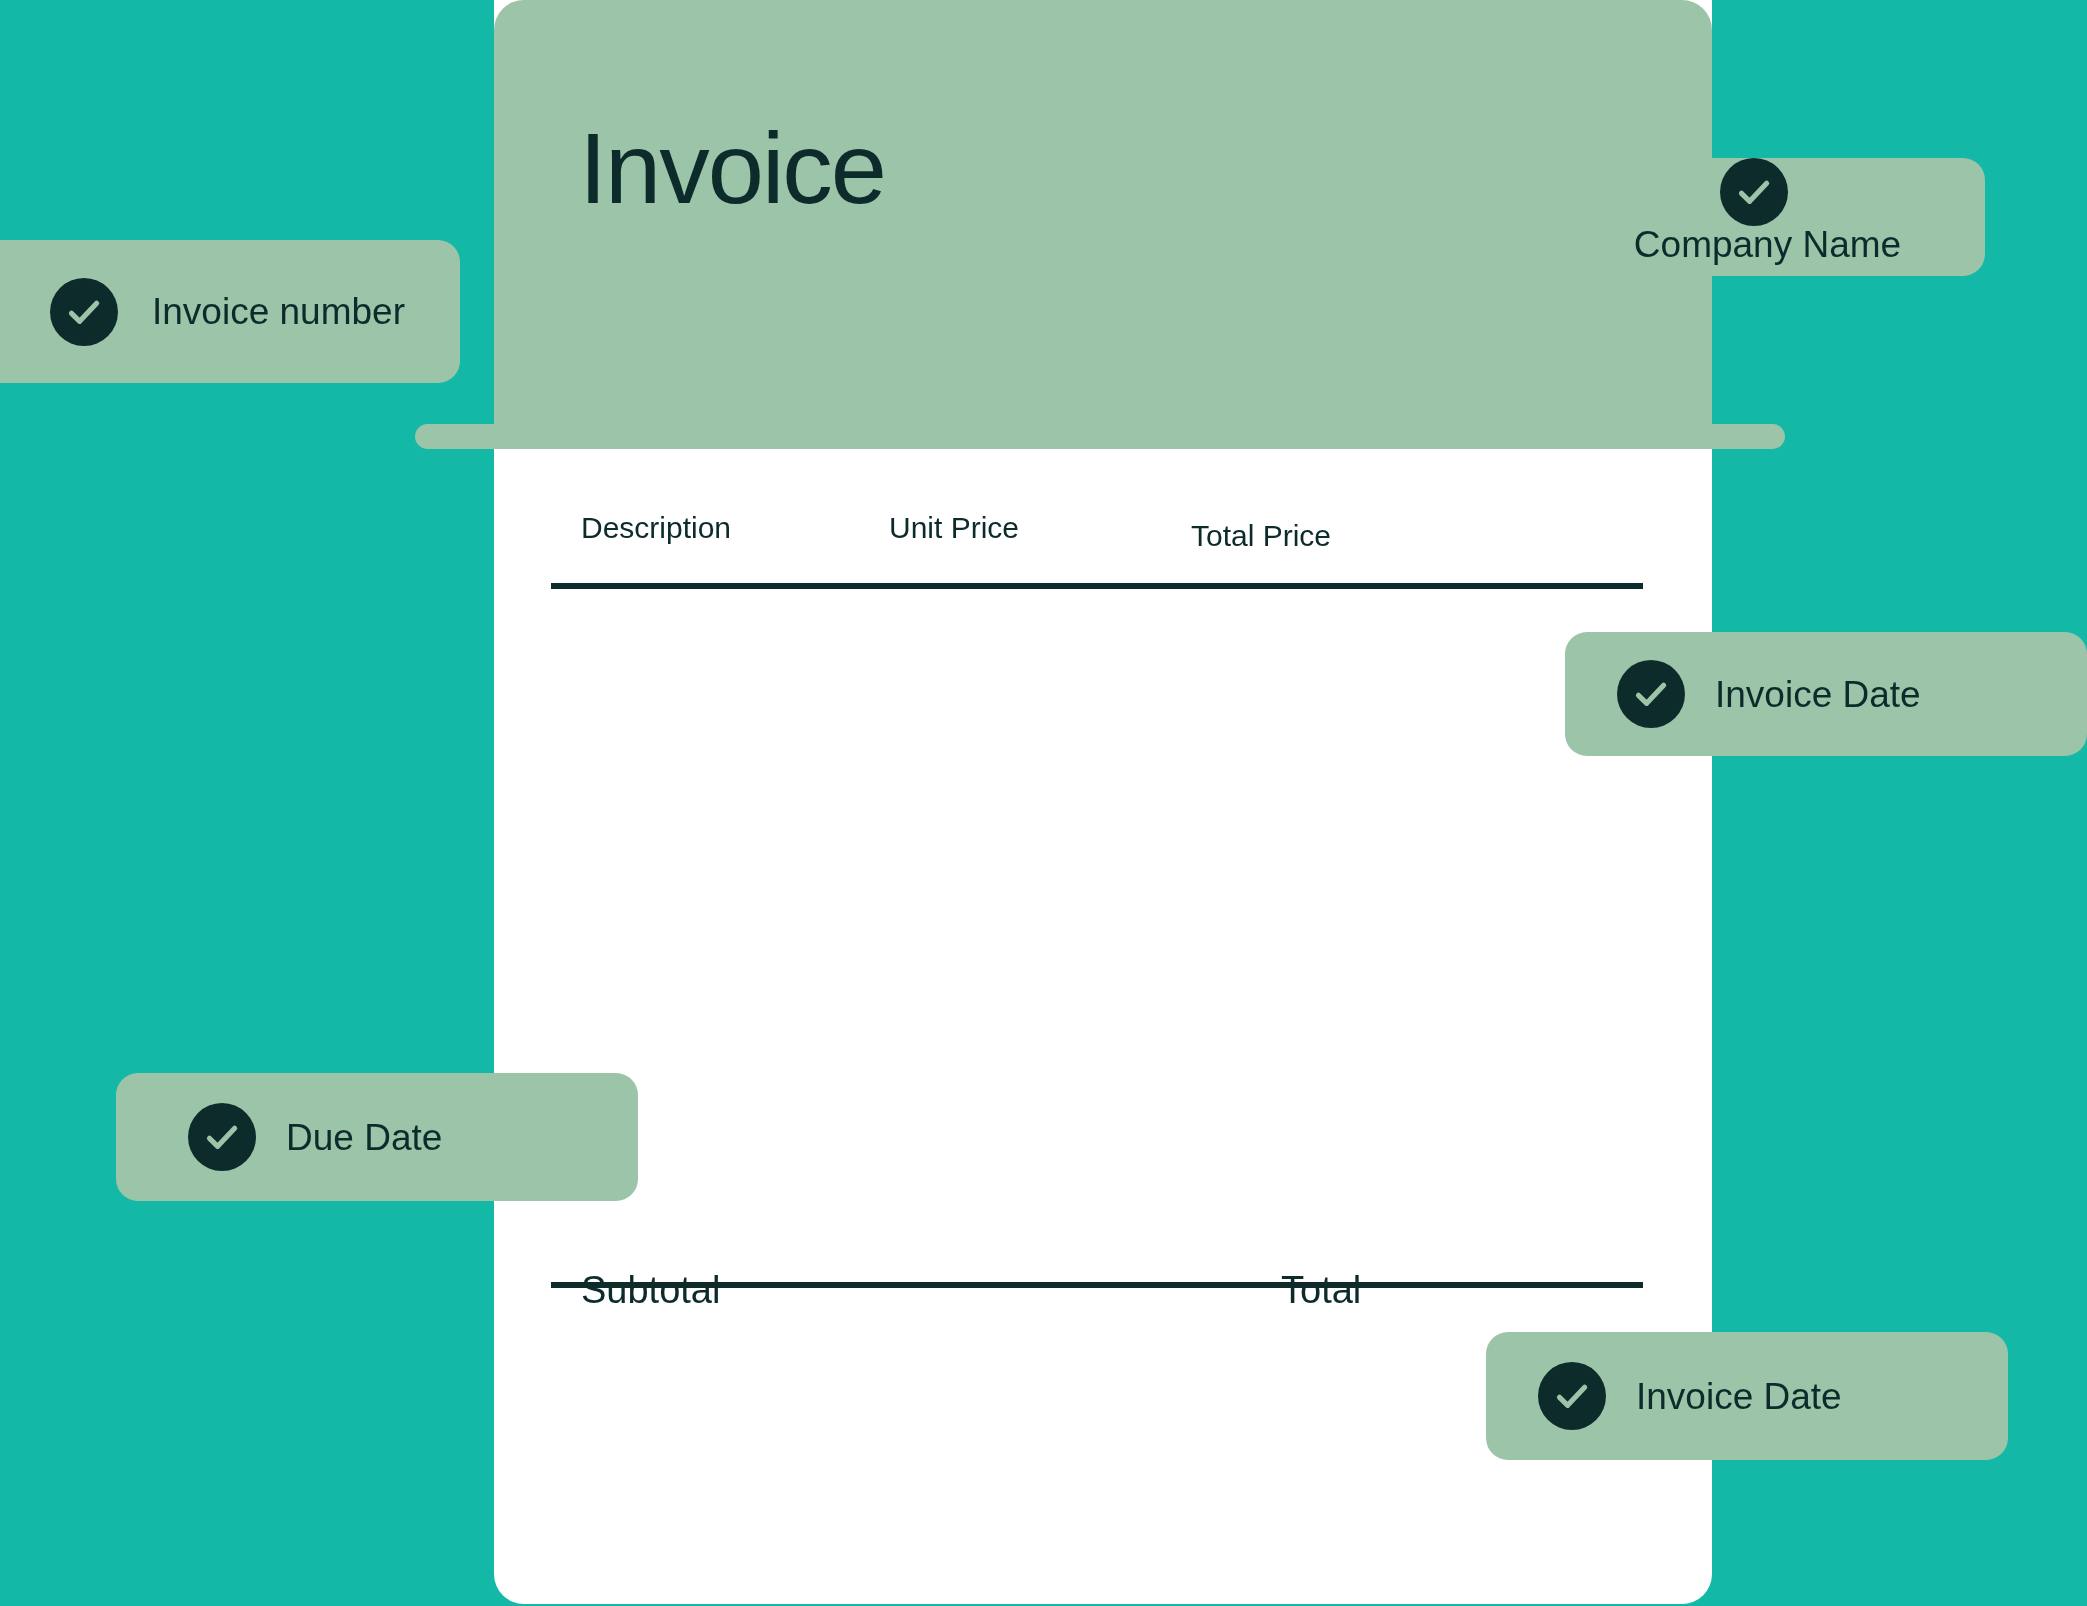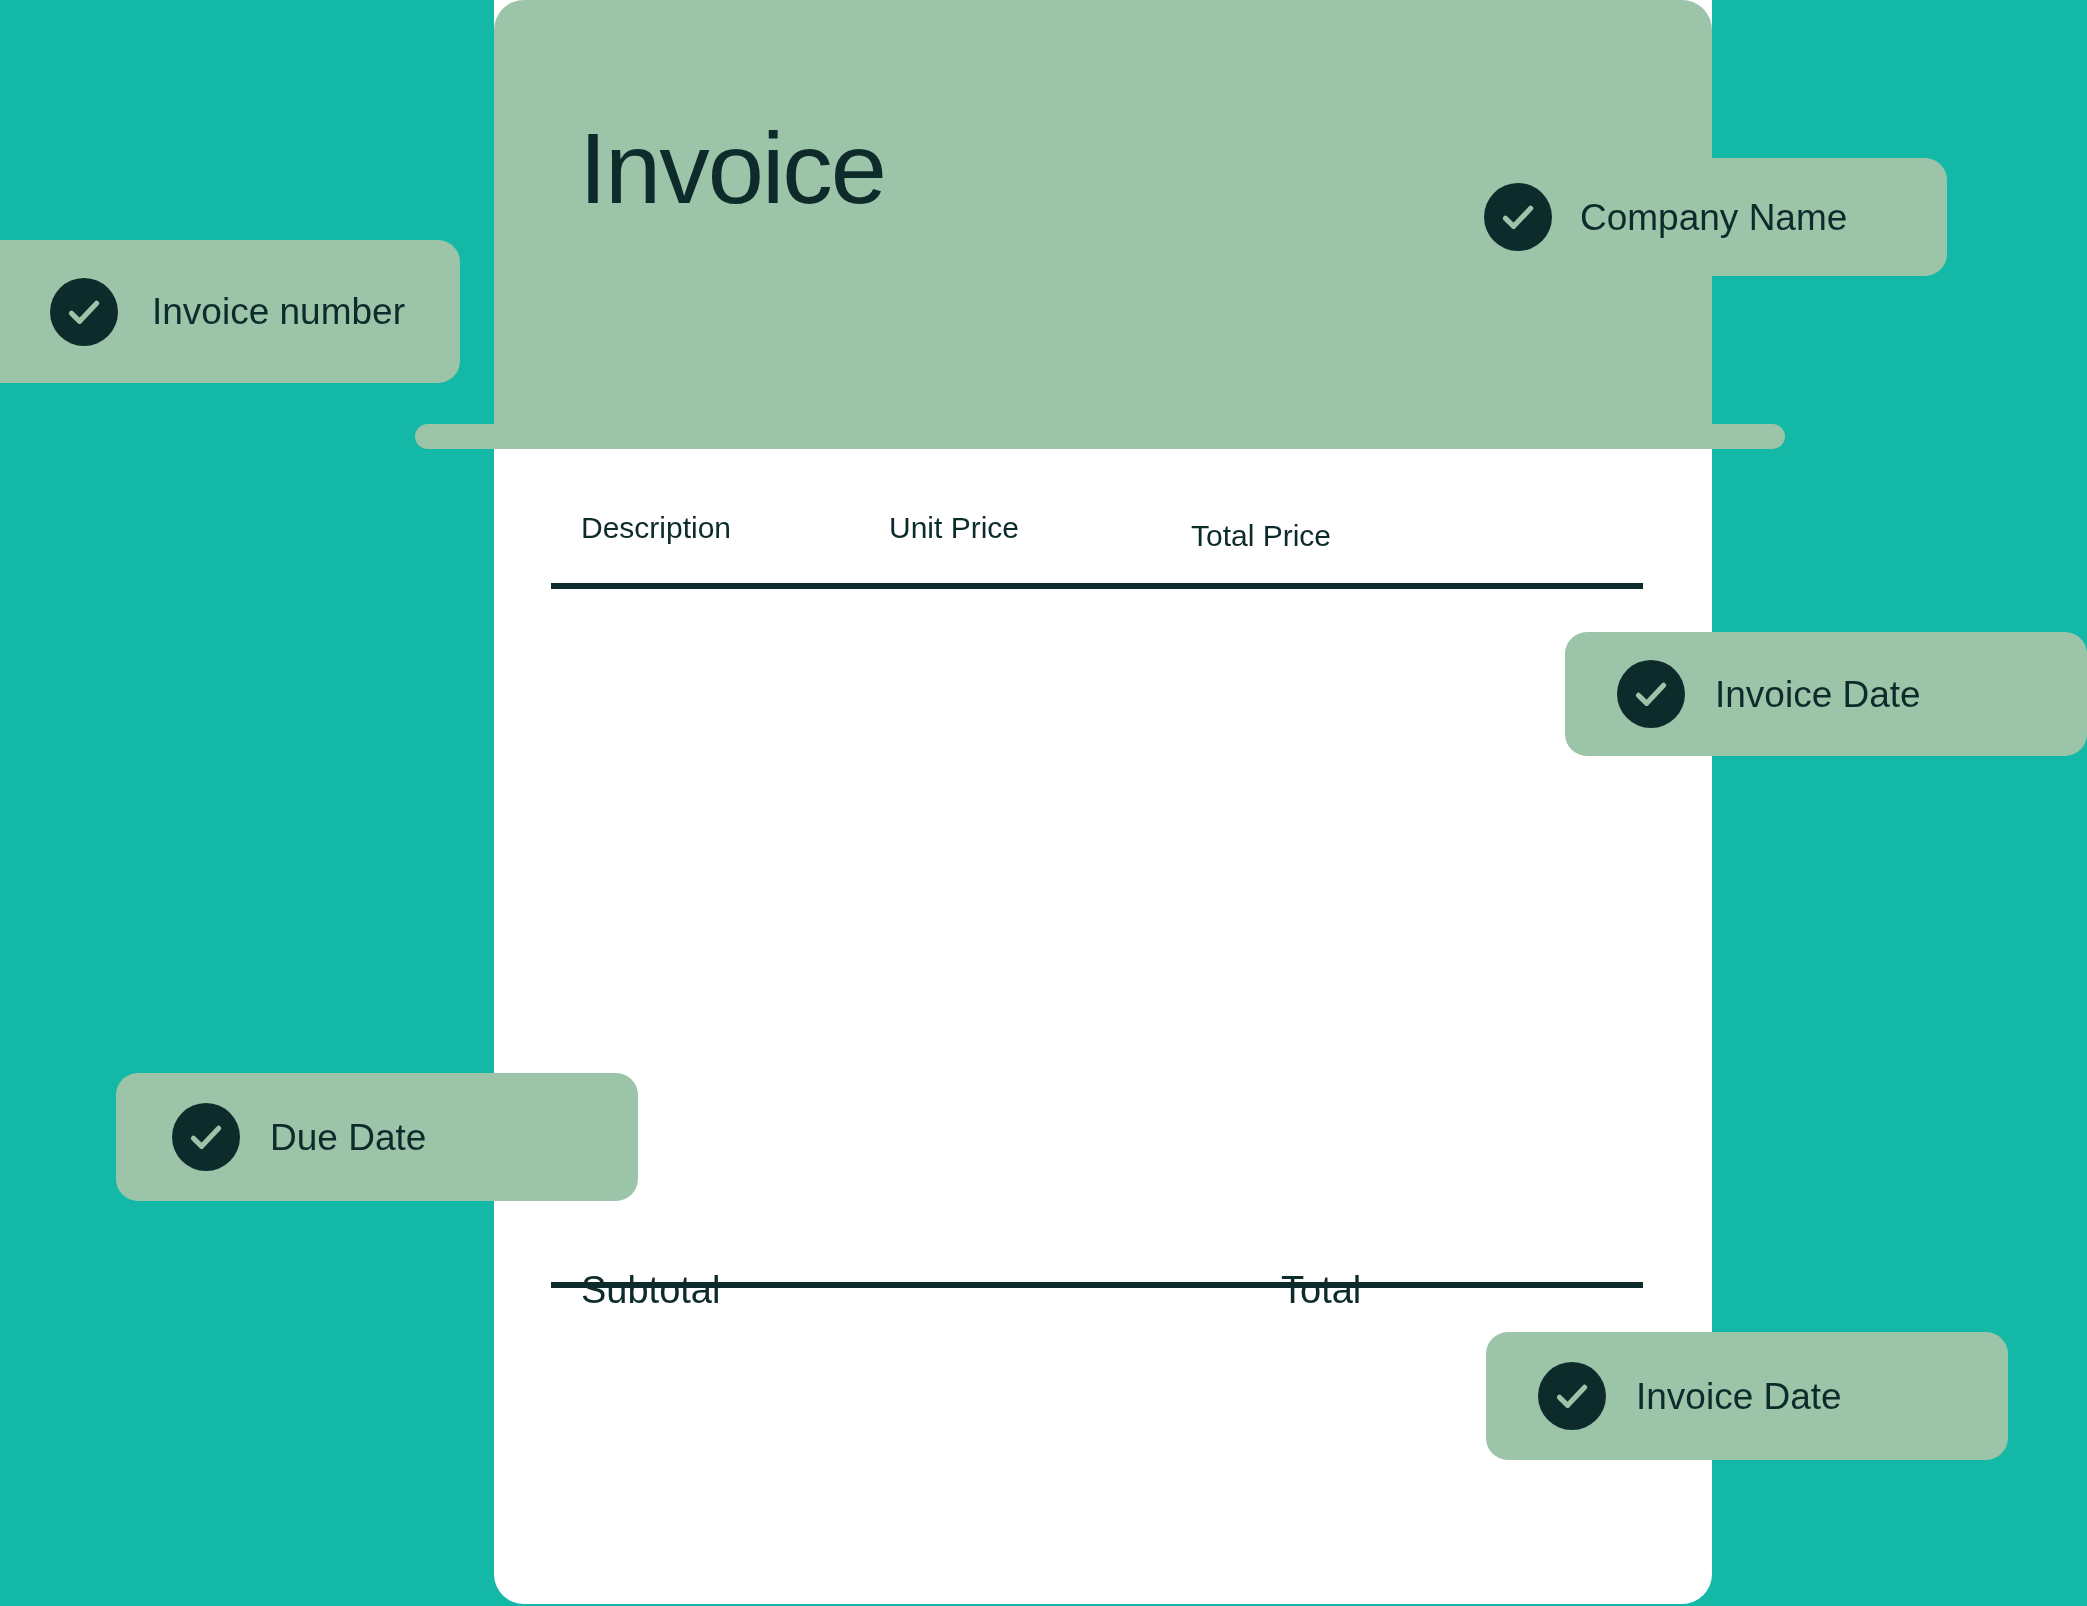--- a/index.html
+++ b/index.html
@@ -151,39 +151,40 @@
   .badge-invoice-number {
     left: -20px;  top: 240px;
     width: 480px; height: 143px;
     padding-left: 70px;
     box-sizing: border-box;
     border-radius: 22px;
   }
   .badge-invoice-number .badge-label { margin-left: 34px; }
 
   .badge-company-name {
-    left: 1460px; top: 158px;
+    left: 1498px; top: 158px;
     width: 487px; height: 118px;
     padding-left: 24px;
     box-sizing: border-box;
+    flex-direction: column;
   }
   .badge-company-name .badge-label { margin-left: 28px; }
 
   .badge-invoice-date-1 {
     left: 1565px; top: 632px;
     width: 522px; height: 124px;
     padding-left: 52px;
     box-sizing: border-box;
   }
   .badge-invoice-date-1 .badge-label { margin-left: 30px; }
 
   .badge-due-date {
     left: 116px; top: 1073px;
     width: 522px; height: 128px;
-    padding-left: 56px;
+    padding-left: 72px;
     box-sizing: border-box;
   }
   .badge-due-date .badge-label { margin-left: 30px; }
 
   .badge-invoice-date-2 {
     left: 1486px; top: 1332px;
     width: 522px; height: 128px;
     padding-left: 52px;
     box-sizing: border-box;
   }

